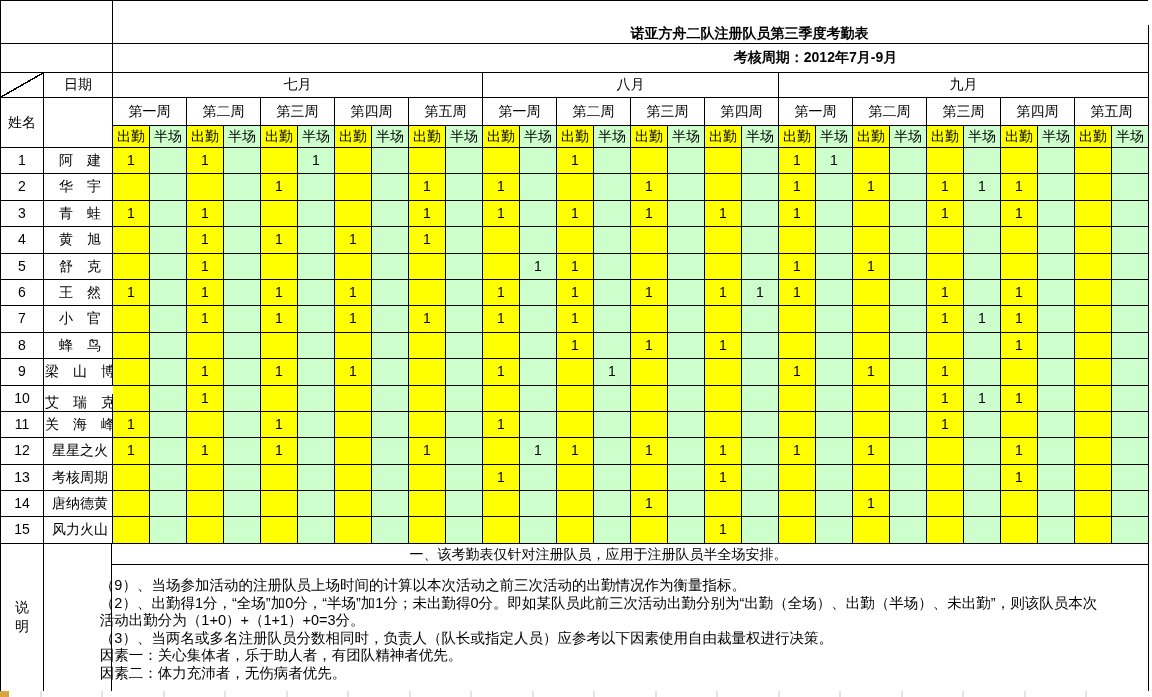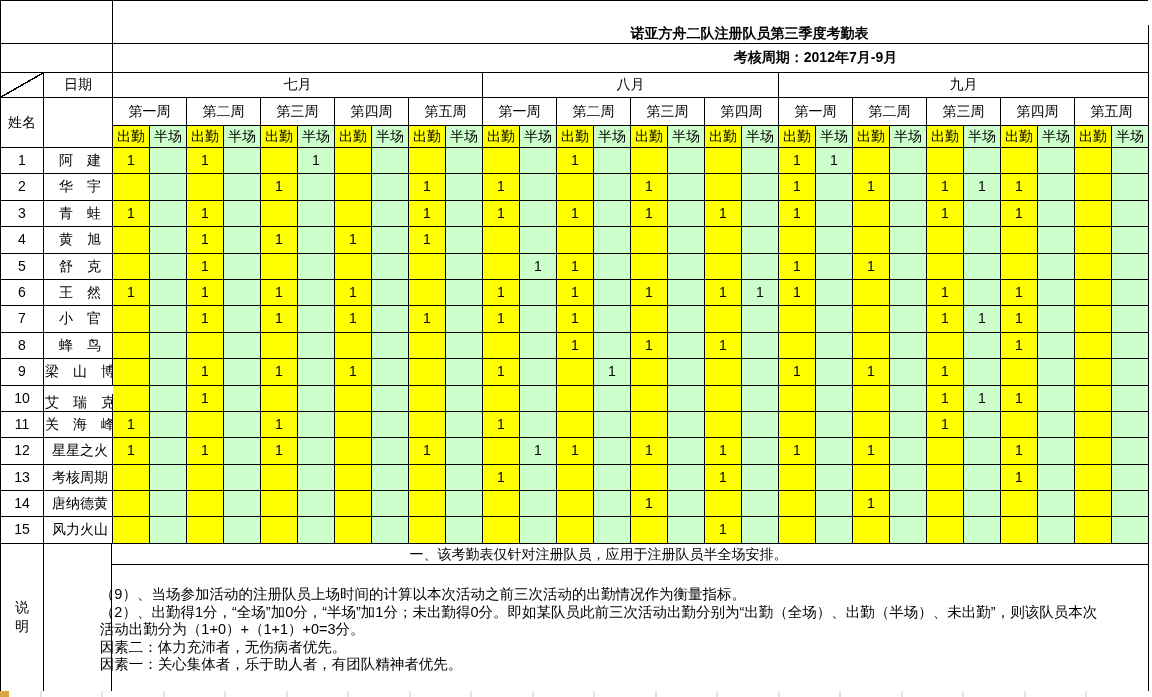--- a/index.html
+++ b/index.html
@@ -65,22 +65,23 @@
 
   <div class="shuoming" style="grid-column:1;grid-row:21/23">
       <span>说明</span>
     </div>
   <div class="note1" style="grid-column:2/31;grid-row:21">一、该考勤表仅针对注册队员，应用于注册队员半全场安排。</div>
   <div class="note2" style="grid-column:2/31;grid-row:22">
       <div>
         <div class="nline">（9）、当场参加活动的注册队员上场时间的计算以本次活动之前三次活动的出勤情况作为衡量指标。</div>
         <div class="nline">（2）、出勤得1分，“全场”加0分，“半场”加1分；未出勤得0分。即如某队员此前三次活动出勤分别为“出勤（全场）、出勤（半场）、未出勤”，则该队员本次</div>
         <div class="nline">活动出勤分为（1+0）+（1+1）+0=3分。</div>
+        <div class="nline">（3）、当两名或多名注册队员分数相同时，负责人（队长或指定人员）应参考以下因素使用自由裁量权进行决策。</div>
+        <div class="nline">因素一：关心集体者，乐于助人者，有团队精神者优先。</div>
         <div class="nline">因素二：体力充沛者，无伤病者优先。</div>
-        <div class="nline">因素一：关心集体者，乐于助人者，有团队精神者优先。</div>
       </div>
     </div>
 <div style="grid-area: 3 / 3 / auto / span 10;">七月</div>
     <div style="grid-area: 4 / 3 / auto / span 2;">第一周</div>
     <div class="attend" style="grid-area: 5 / 3;">出勤</div>
     <div class="half" style="grid-area: 5 / 4;">半场</div>
     <div style="grid-area: 4 / 5 / auto / span 2;">第二周</div>
     <div class="attend" style="grid-area: 5 / 5;">出勤</div>
     <div class="half" style="grid-area: 5 / 6;">半场</div>
     <div style="grid-area: 4 / 7 / auto / span 2;">第三周</div>

